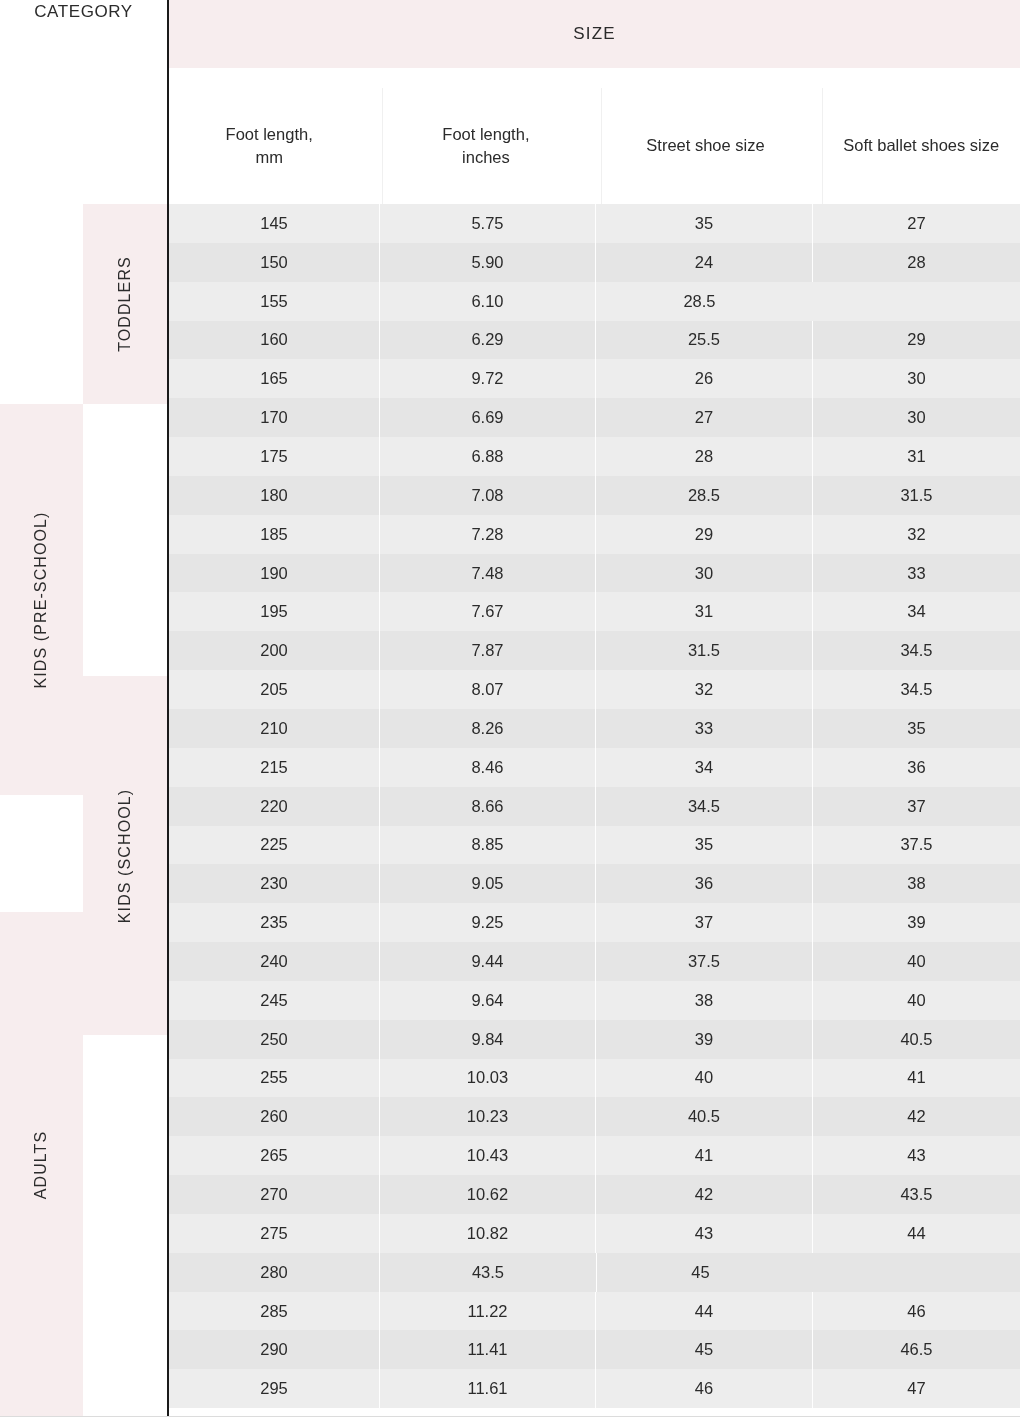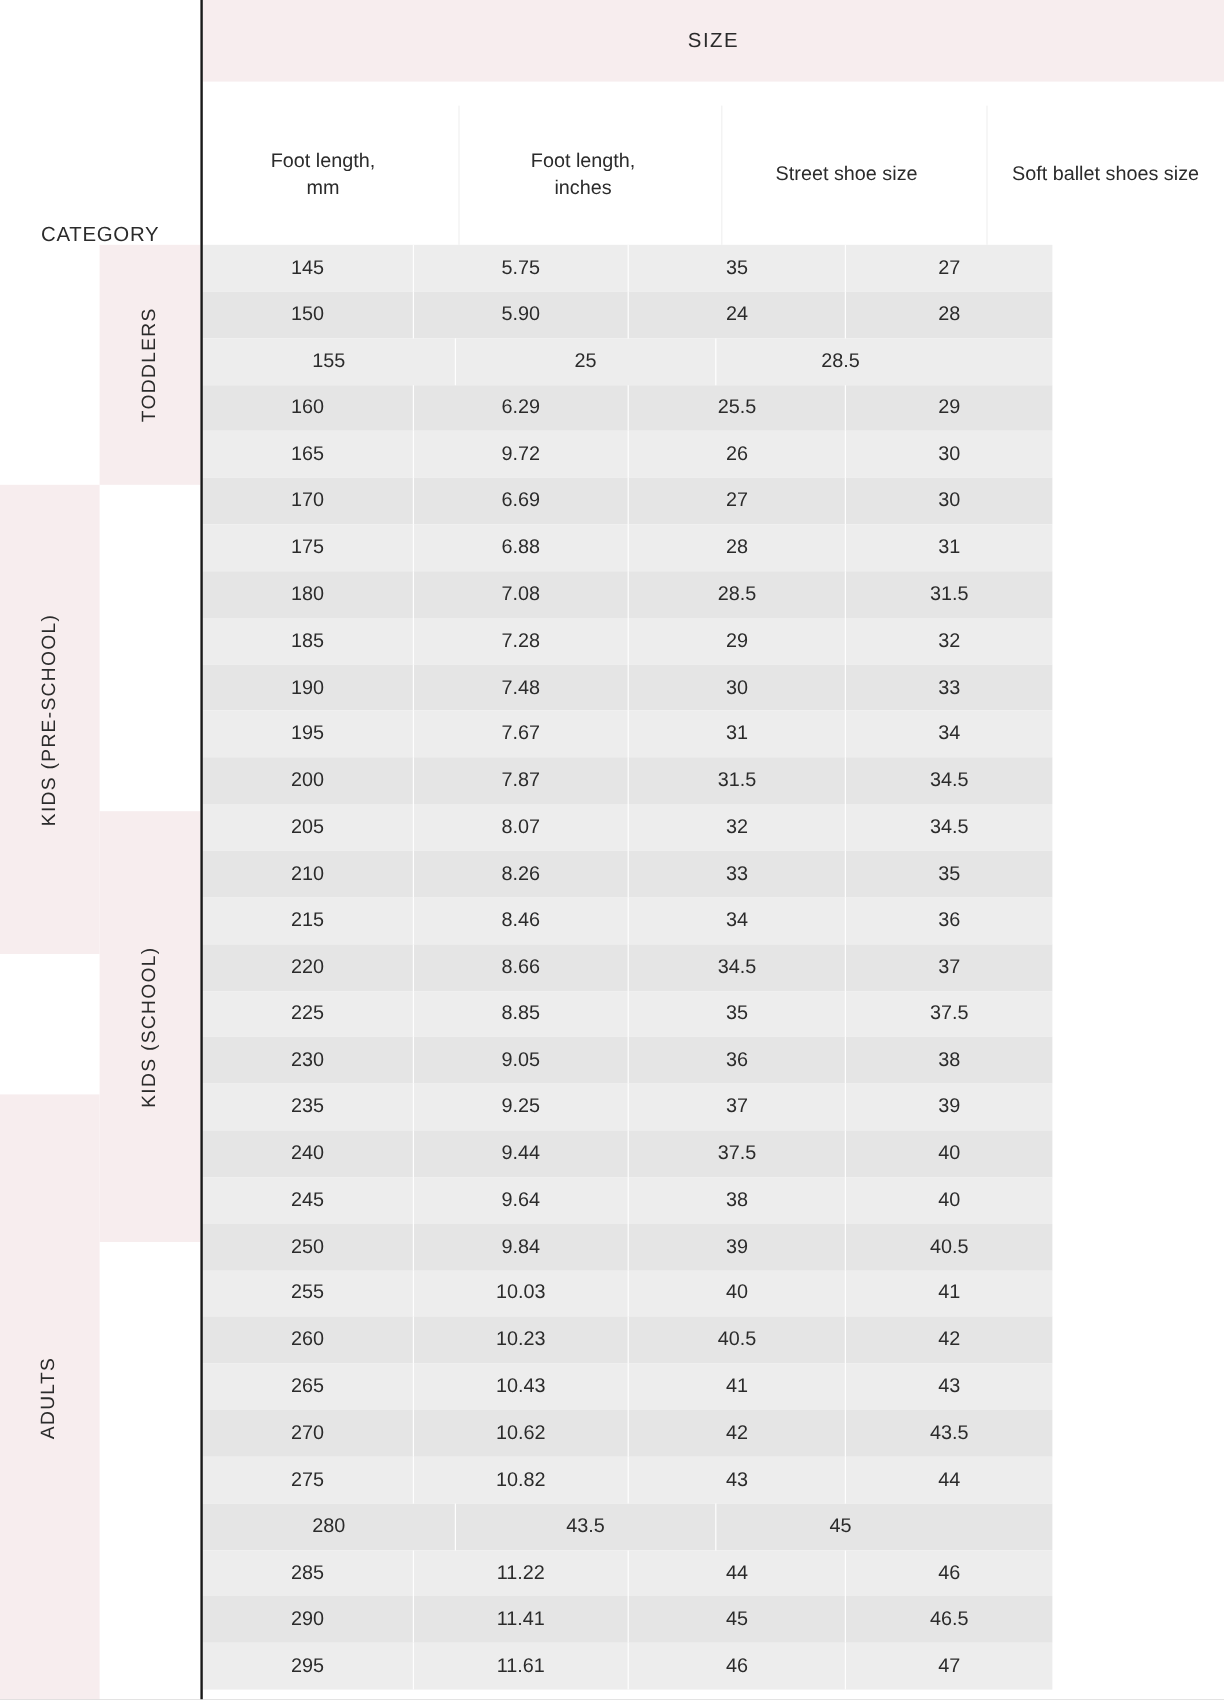--- a/index.html
+++ b/index.html
@@ -22,21 +22,21 @@
 
   
 
   
   .hdr-category {
     position: absolute;
     left: 0; top: 0;
     width: 167px; height: 204px;
     background: #ffffff;
     display: flex;
-    align-items: flex-end;
+    align-items: flex-start;
     justify-content: center;
   }
   .hdr-category .label {
     font-size: 17px;
     letter-spacing: 0.6px;
     color: #2b2b2b;
     position: relative;
     top: 2px;
   }
 
@@ -88,21 +88,21 @@
     left: 167px; top: 0;
     width: 2px; height: 1417px;
     background: #1a1a1a;
     z-index: 6;
   }
 
   
   .rows {
     position: absolute;
     left: 169px; top: 204px;
-    width: 708px;
+    width: 851px;
   }
   .row {
     display: flex;
     height: 38.85px;
     background: #e5e5e5;
   }
   .row.alt { background: #ededed; }
   .cell {
     display: flex;
     align-items: center;
@@ -218,21 +218,21 @@
         <div class="cell c4">27</div>
       </div>
       <div class="row">
         <div class="cell c1">150</div>
         <div class="cell c2">5.90</div>
         <div class="cell c3">24</div>
         <div class="cell c4">28</div>
       </div>
       <div class="row alt">
         <div class="cell c1">155</div>
-        <div class="cell c3">25</div>
+        <div class="cell c2">6.10</div>
         <div class="cell c4">28.5</div>
       </div>
       <div class="row">
         <div class="cell c1">160</div>
         <div class="cell c2">6.29</div>
         <div class="cell c3">25.5</div>
         <div class="cell c4">29</div>
       </div>
       <div class="row alt">
         <div class="cell c1">165</div>

